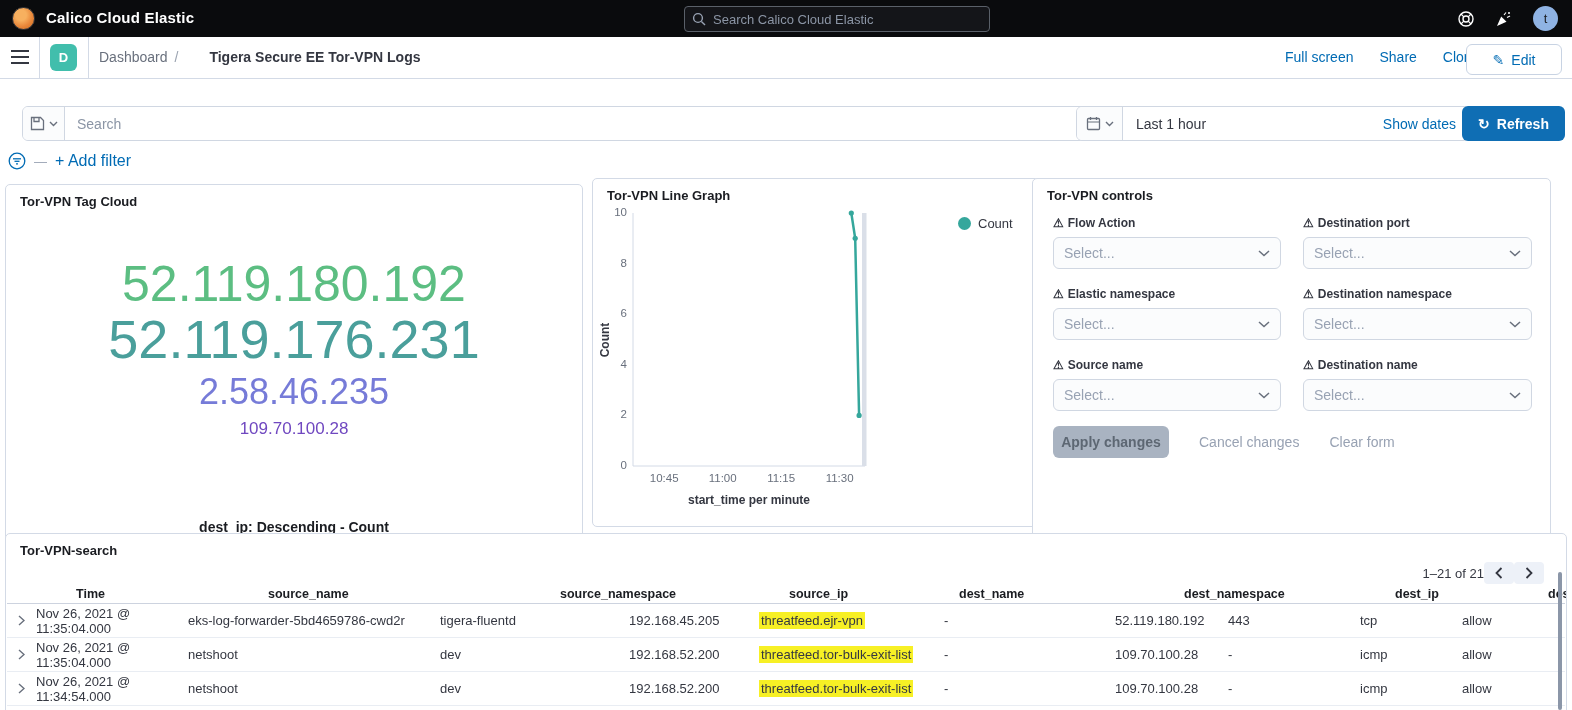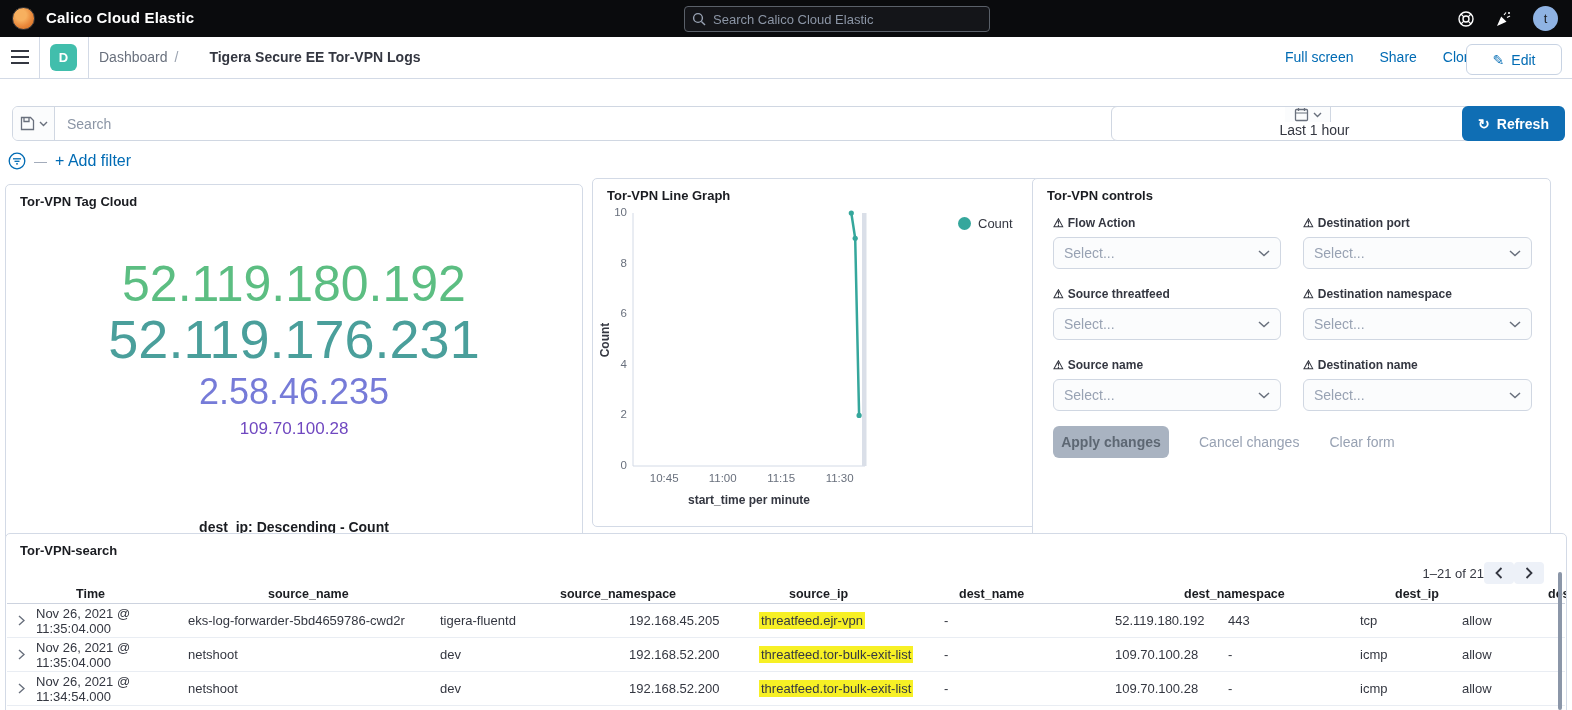--- a/index.html
+++ b/index.html
@@ -35,26 +35,26 @@
   .crumb-actions { position:absolute; top:12px; left:1285px; display:flex; gap:26px; font-size:14px; color:#006bb4; }
   .crumb-actions span { cursor:pointer; }
   .edit-btn { position:absolute; left:1466px; top:44px; width:96px; height:31px; border:1px solid #c8d3e3;
     border-radius:6px; background:#fff; color:#006bb4; font-size:14px; font-weight:500;
     display:flex; align-items:center; justify-content:center; gap:7px; cursor:pointer; }
   
   .qgroup { position:absolute; top:106px; height:35px; background:#fff; border:1px solid #d0d7e2;
     border-radius:6px; display:flex; align-items:center; overflow:hidden; }
   .qseg { height:100%; display:flex; align-items:center; justify-content:center; gap:4px;
     border-right:1px solid #d0d7e2; background:#fbfcfd; cursor:pointer; }
-  #search-group { left:12px; width:1224px; }
+  #search-group { left:22px; width:1224px; }
   #search-group input { flex:1; border:none; outline:none; font-size:14px; color:#343741;
     padding:0 12px; font-family:inherit; background:transparent; }
   #search-group input::placeholder { color:#8b95a5; }
   .kql { padding:0 14px; font-size:14px; color:#343741; cursor:pointer; }
-  #date-group { left:1111px; width:394px;flex-direction:column; }
+  #date-group { left:1076px; width:394px; }
   .timerange { padding-left:13px; font-size:14px; color:#343741; cursor:pointer; }
   .showdates { margin-left:auto; padding-right:13px; font-size:14px; color:#006bb4; cursor:pointer; }
   .refresh-btn { position:absolute; left:1462px; top:106px; width:103px; height:35px; background:#0f6eb4;
     border:none; border-radius:6px; color:#fff; font-size:14px; font-weight:600; font-family:inherit;
     display:flex; align-items:center; justify-content:center; gap:7px; cursor:pointer; }
   .filterrow { position:absolute; left:8px; top:151px; height:20px; display:flex; align-items:center; gap:8px; }
   .filterrow .dash { color:#98a2b3; font-size:13px; }
   .addfilter { color:#006bb4; font-size:16px; cursor:pointer; }
   
   .panel { position:absolute; background:#fff; border:1px solid #d3dae6; border-radius:5px; }
@@ -277,21 +277,21 @@
       <div class="select-box">
         <span>Select...</span>
         <svg width="12" height="7" viewBox="0 0 12 7">
           <polyline points="1,1 6,5.5 11,1" fill="none" stroke="#69707d" stroke-width="1.5"></polyline>
           </svg>
       </div>
     </div>
     <div>
       <div class="ctrl-label">
           <span class="warn">⚠</span>
-        <span>Source threatfeed</span>
+        <span>Elastic namespace</span>
         </div>
       <div class="select-box">
         <span>Select...</span>
         <svg width="12" height="7" viewBox="0 0 12 7">
           <polyline points="1,1 6,5.5 11,1" fill="none" stroke="#69707d" stroke-width="1.5"></polyline>
           </svg>
       </div>
     </div>
     <div>
       <div class="ctrl-label">

